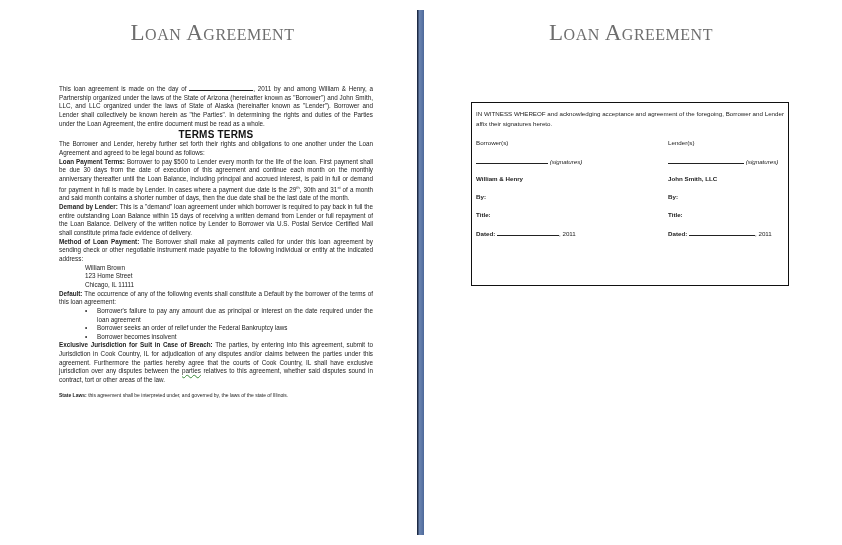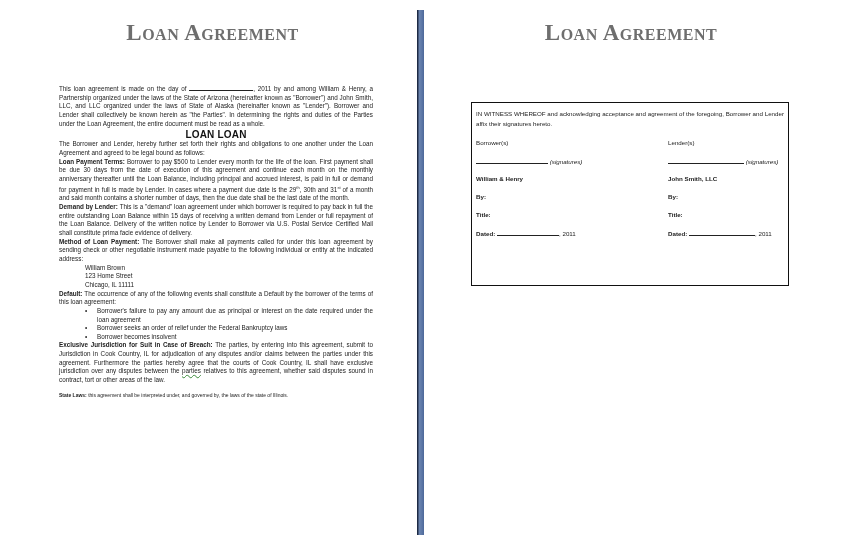--- a/index.html
+++ b/index.html
@@ -2,21 +2,21 @@
 <html><head>
 <meta charset="utf-8">
 <style>
   html, body { margin:0; padding:0; }
   body { width:842px; height:545px; background:#ffffff; position:relative; overflow:hidden;
          font-family:"Liberation Sans", sans-serif; color:#1a1a1a; }
   .page { position:absolute; top:0; }
   .left-page { left:0; width:415px; height:545px; }
   .right-page { left:426px; width:416px; height:545px; }
   .title { position:absolute; top:20px; width:100%; text-align:center;
-           font-family:"Liberation Serif", serif; font-weight:bold; color:#6e6e6e;
+           font-family:"Liberation Serif", serif; font-weight:normal; color:#6e6e6e;
            font-variant:small-caps; font-size:23px; letter-spacing:0.5px; }
   .left-page .title { left:0; width:425px; }
   .right-page .title { left:0; width:410px; }
   .divider { position:absolute; left:417px; top:10px; width:7px; height:525px;
              background:linear-gradient(90deg,#1d2a44 0,#1d2a44 1px,#6d86b0 2px,#5b76a6 5px,#4d6898 7px); }
   .body-text { position:absolute; left:59px; top:84px; width:314px;
                font-size:6.3px; line-height:8.65px; text-align:justify; color:#222; }
   .body-text p { margin:0; }
   .body-text b { font-weight:bold; }
   .section-heading { text-align:center; font-size:10px; font-weight:bold; line-height:11px;
@@ -44,21 +44,21 @@
 </style>
 </head>
 <body>
 
 <div class="page left-page">
   <div class="title">Loan Agreement</div>
 
   <div class="body-text">
     <p><span>This loan agreement is made on the day of </span><span class="blank"></span><span>, 2011 by and among William &amp; Henry, a Partnership organized under the laws of the State of Arizona (hereinafter known as "Borrower") and John Smith, LLC, and LLC organized under the laws of State of Alaska (hereinafter known as "Lender"). Borrower and Lender shall collectively be known herein as "the Parties". In determining the rights and duties of the Parties under the Loan Agreement, the entire document must be read as a whole.</span></p>
 
-    <div class="section-heading">LOAN LOAN</div>
+    <div class="section-heading">TERMS TERMS</div>
 
     <p>The Borrower and Lender, hereby further set forth their rights and obligations to one another under the Loan Agreement and agreed to be legal bound as follows:</p>
 
     <p><b>Loan Payment Terms:</b><span> Borrower to pay $500 to Lender every month for the life of the loan. First payment shall be due 30 days from the date of execution of this agreement and continue each month on the monthly anniversary thereafter until the Loan Balance, including principal and accrued interest, is paid in full or demand for payment in full is made by Lender. In cases where a payment due date is the 29</span><sup style="font-size:4px">th</sup><span>, 30th and 31</span><sup style="font-size:4px">st</sup><span> of a month and said month contains a shorter number of days, then the due date shall be the last date of the month.</span></p>
 
     <p><b>Demand by Lender:</b><span> This is a "demand" loan agreement under which borrower is required to pay back in full the entire outstanding Loan Balance within 15 days of receiving a written demand from Lender or full repayment of the Loan Balance. Delivery of the written notice by Lender to Borrower via U.S. Postal Service Certified Mail shall constitute prima facie evidence of delivery.</span></p>
 
     <p><b>Method of Loan Payment:</b><span> The Borrower shall make all payments called for under this loan agreement by sending check or other negotiable instrument made payable to the following individual or entity at the indicated address:</span></p>
     <div class="address">
       <div>William Brown</div>

